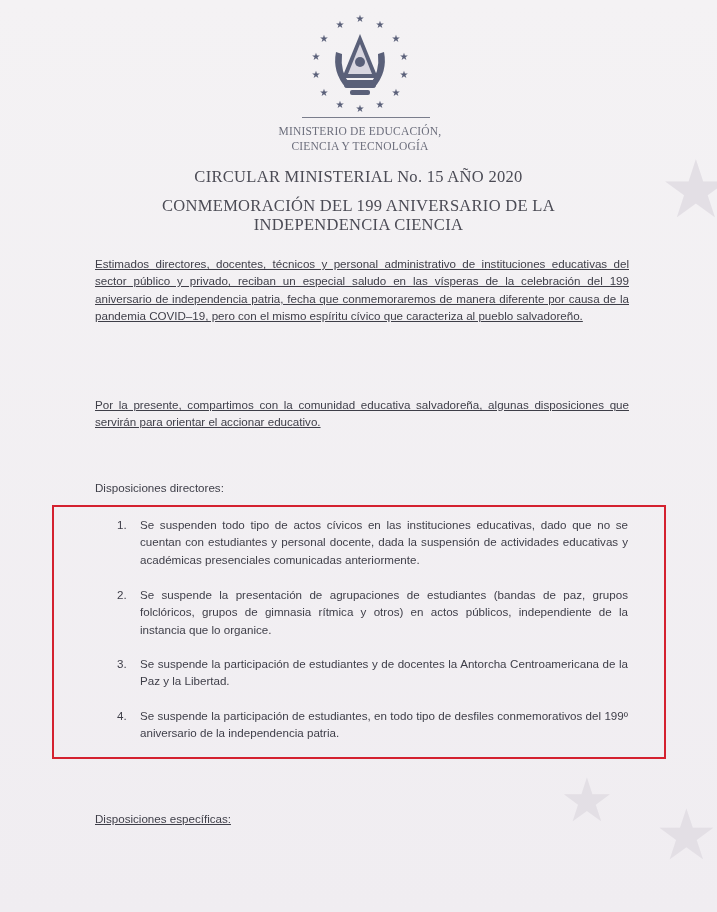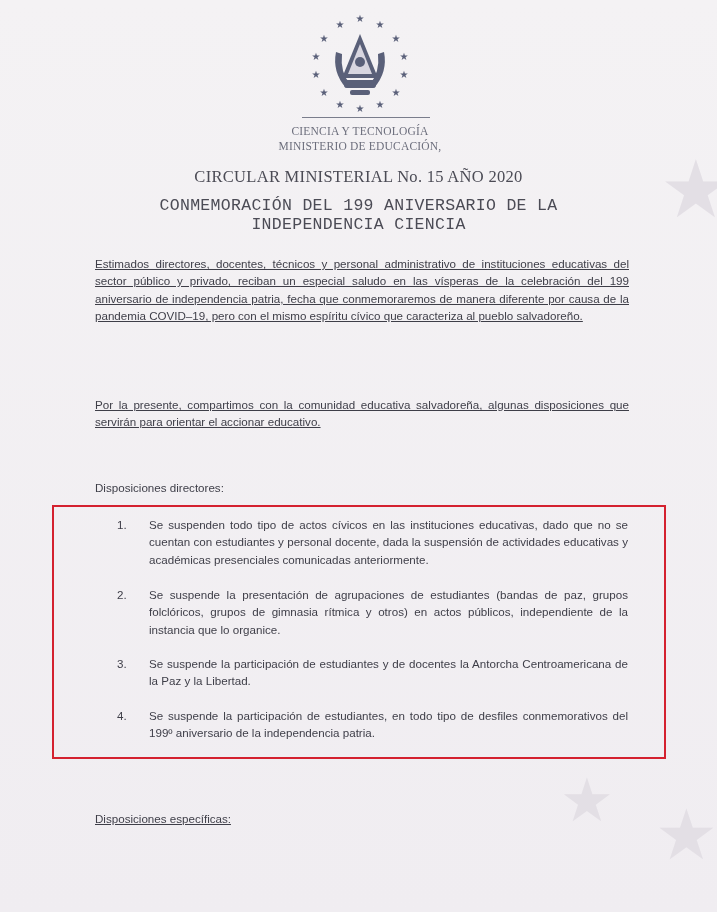--- a/index.html
+++ b/index.html
@@ -12,29 +12,29 @@
     }
     .page { position: absolute; inset: 0; background: linear-gradient(180deg,#f4f2f4 0%,#f0edf1 100%); }
     .watermark { position: absolute; color: #e3dfe5; font-size: 80px; line-height: 1; user-select: none; }
     .emblem { position: absolute; left: 306px; top: 12px; width: 108px; height: 100px; }
     .emblem-line { position: absolute; left: 302px; top: 117px; width: 128px; height: 1px; background: #7a7d8c; }
     .ministry { position: absolute; left: 230px; top: 124px; width: 260px; text-align: center;
       font-family: "Liberation Serif", "DejaVu Serif", serif; font-size: 11.5px; color: #6c6e7c; line-height: 15px; letter-spacing: 0.2px; }
     .title-circular { position: absolute; left: 0; width: 717px; top: 167px; text-align: center;
       font-family: "Liberation Serif", "DejaVu Serif", serif; font-size: 16.5px; color: #4b4b55; letter-spacing: 0.3px; }
     .title-conmem { position: absolute; left: 0; width: 717px; top: 196px; text-align: center;
-      font-family: Liberation Mono, monospace; font-size: 16.5px; color: #4b4b55; line-height: 19px; letter-spacing: 0.3px; }
+      font-family: Liberation Serif, serif; font-size: 16.5px; color: #4b4b55; line-height: 19px; letter-spacing: 0.3px; }
     .para { position: absolute; left: 95px; width: 534px; font-size: 11.6px; line-height: 17.4px;
       text-align: justify; color: #3e3e48; font-family: "Liberation Sans", "DejaVu Sans", sans-serif; text-decoration: underline; }
     .heading { position: absolute; left: 95px; font-size: 11.6px; color: #3e3e48; font-family: "Liberation Sans", "DejaVu Sans", sans-serif; }
     .highlight-box { position: absolute; left: 52px; top: 505px; width: 610px; height: 250px; border: 2.5px solid #d4212f; }
     .list-item { position: absolute; left: 117px; width: 511px; font-size: 11.6px; line-height: 17.4px;
       text-align: justify; color: #3e3e48; font-family: "Liberation Sans", "DejaVu Sans", sans-serif; }
     .list-item .num { position: absolute; left: 0; top: 0; }
-    .list-item .txt { display: block; margin-left: 32px; }
+    .list-item .txt { display: block; margin-left: 23px; }
   </style>
 </head>
 <body>
 
 <div class="page">
 
   <div class="watermark" style="left:660px;top:150px;">★</div>
   <div class="watermark" style="left:560px;top:770px;font-size:60px;">★</div>
   <div class="watermark" style="left:655px;top:800px;font-size:70px;">★</div>
 
@@ -58,22 +58,22 @@
       <polygon points="54,32 42,62 66,62" fill="#d8d6e0"></polygon>
       <circle cx="54" cy="50" r="5" fill="#5a6079"></circle>
       <path d="M30,40 Q26,60 40,76 L44,72 Q34,60 36,42 Z"></path>
       <path d="M78,40 Q82,60 68,76 L64,72 Q74,60 72,42 Z"></path>
       <rect x="38" y="68" width="32" height="8" rx="3"></rect>
       <rect x="44" y="78" width="20" height="5" rx="2"></rect>
     </g>
   </svg>
   <div class="emblem-line"></div>
   <div class="ministry">
+    <div>MINISTERIO DE EDUCACIÓN,</div>
     <div>CIENCIA Y TECNOLOGÍA</div>
-    <div>MINISTERIO DE EDUCACIÓN,</div>
   </div>
 
   <div class="title-circular">CIRCULAR MINISTERIAL No. 15 AÑO 2020</div>
   <div class="title-conmem">
     <div>CONMEMORACIÓN DEL 199 ANIVERSARIO DE LA</div>
     <div>INDEPENDENCIA CIENCIA</div>
   </div>
 
   <div class="para" style="top:255px;">Estimados directores, docentes, técnicos y personal administrativo de instituciones educativas del sector público y privado, reciban un especial saludo en las vísperas de la celebración del 199 aniversario de independencia patria, fecha que conmemoraremos de manera diferente por causa de la pandemia COVID–19, pero con el mismo espíritu cívico que caracteriza al pueblo salvadoreño.</div>
   <div class="para" style="top:396px;">Por la presente, compartimos con la comunidad educativa salvadoreña, algunas disposiciones que servirán para orientar el accionar educativo.</div>

